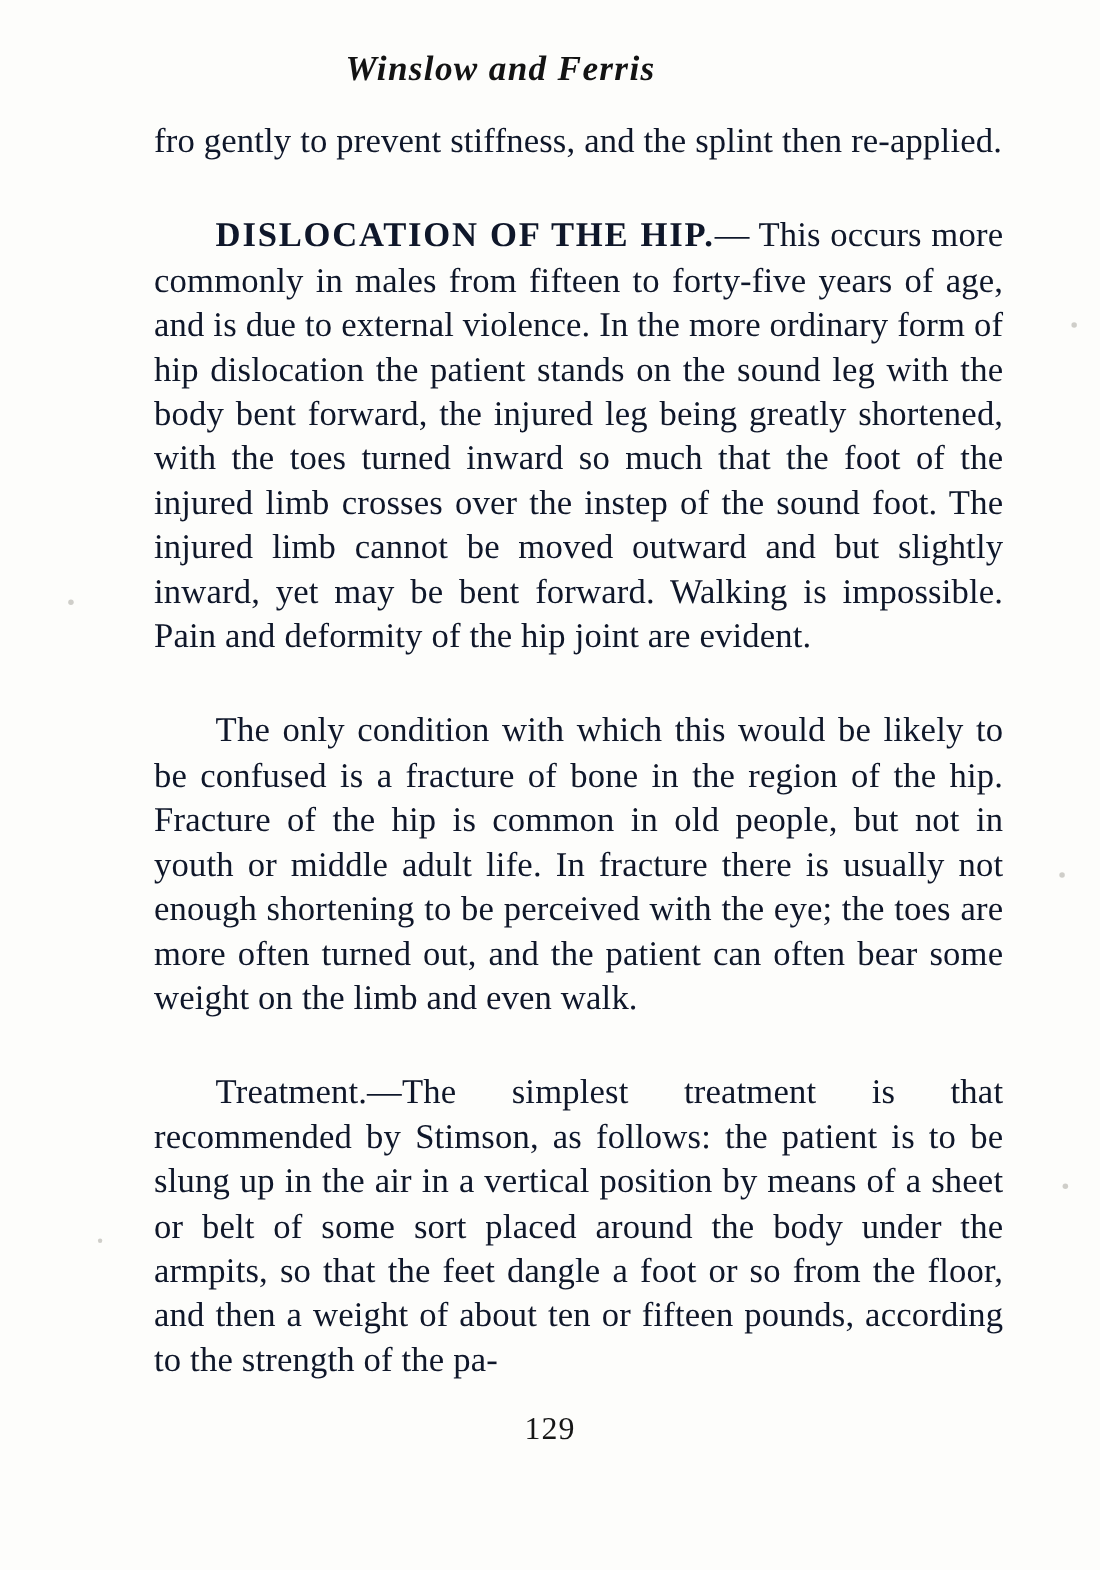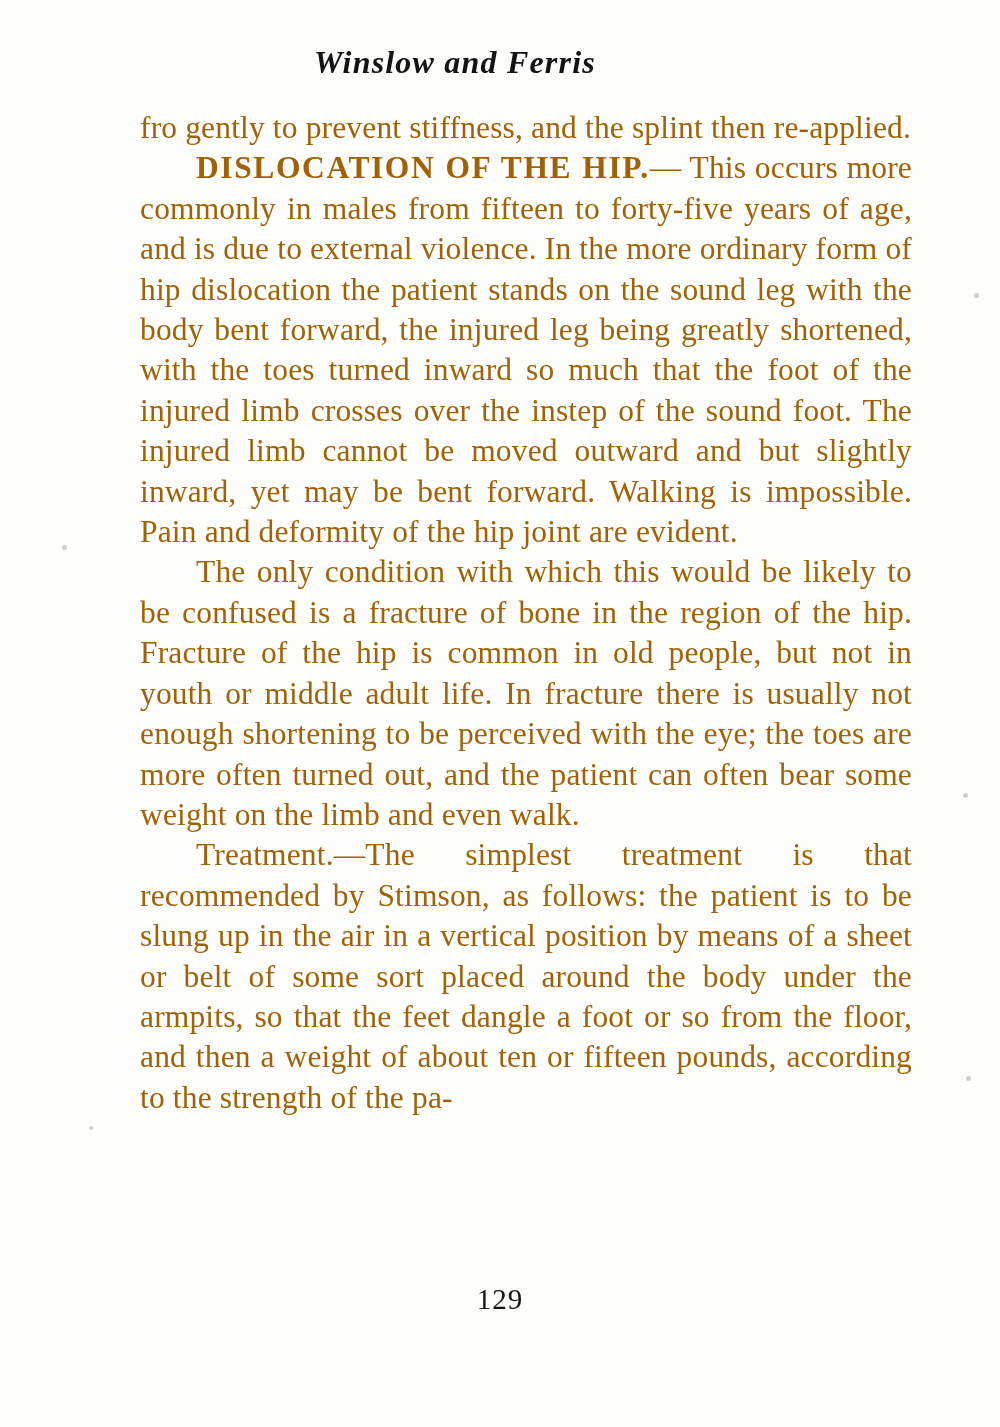--- a/index.html
+++ b/index.html
@@ -34,25 +34,26 @@
     top: 108px;
     left: 140px;
     width: 772px;
   }
   p {
     margin: 0;
     font-size: 31.5px;
     line-height: 40.4px;
     text-align: justify;
     text-justify: inter-word;
-    color: #a16207;
+    color: #0f172a;
     letter-spacing: 0.15px;
   }
   p.indent {
     text-indent: 56px;
+    margin-top: 46px;
   }
   .run-in-caps {
     font-weight: bold;
     letter-spacing: 1.6px;
   }
   .run-in-bold {
     font-weight: normal;
   }
   .folio {
     position: absolute;

